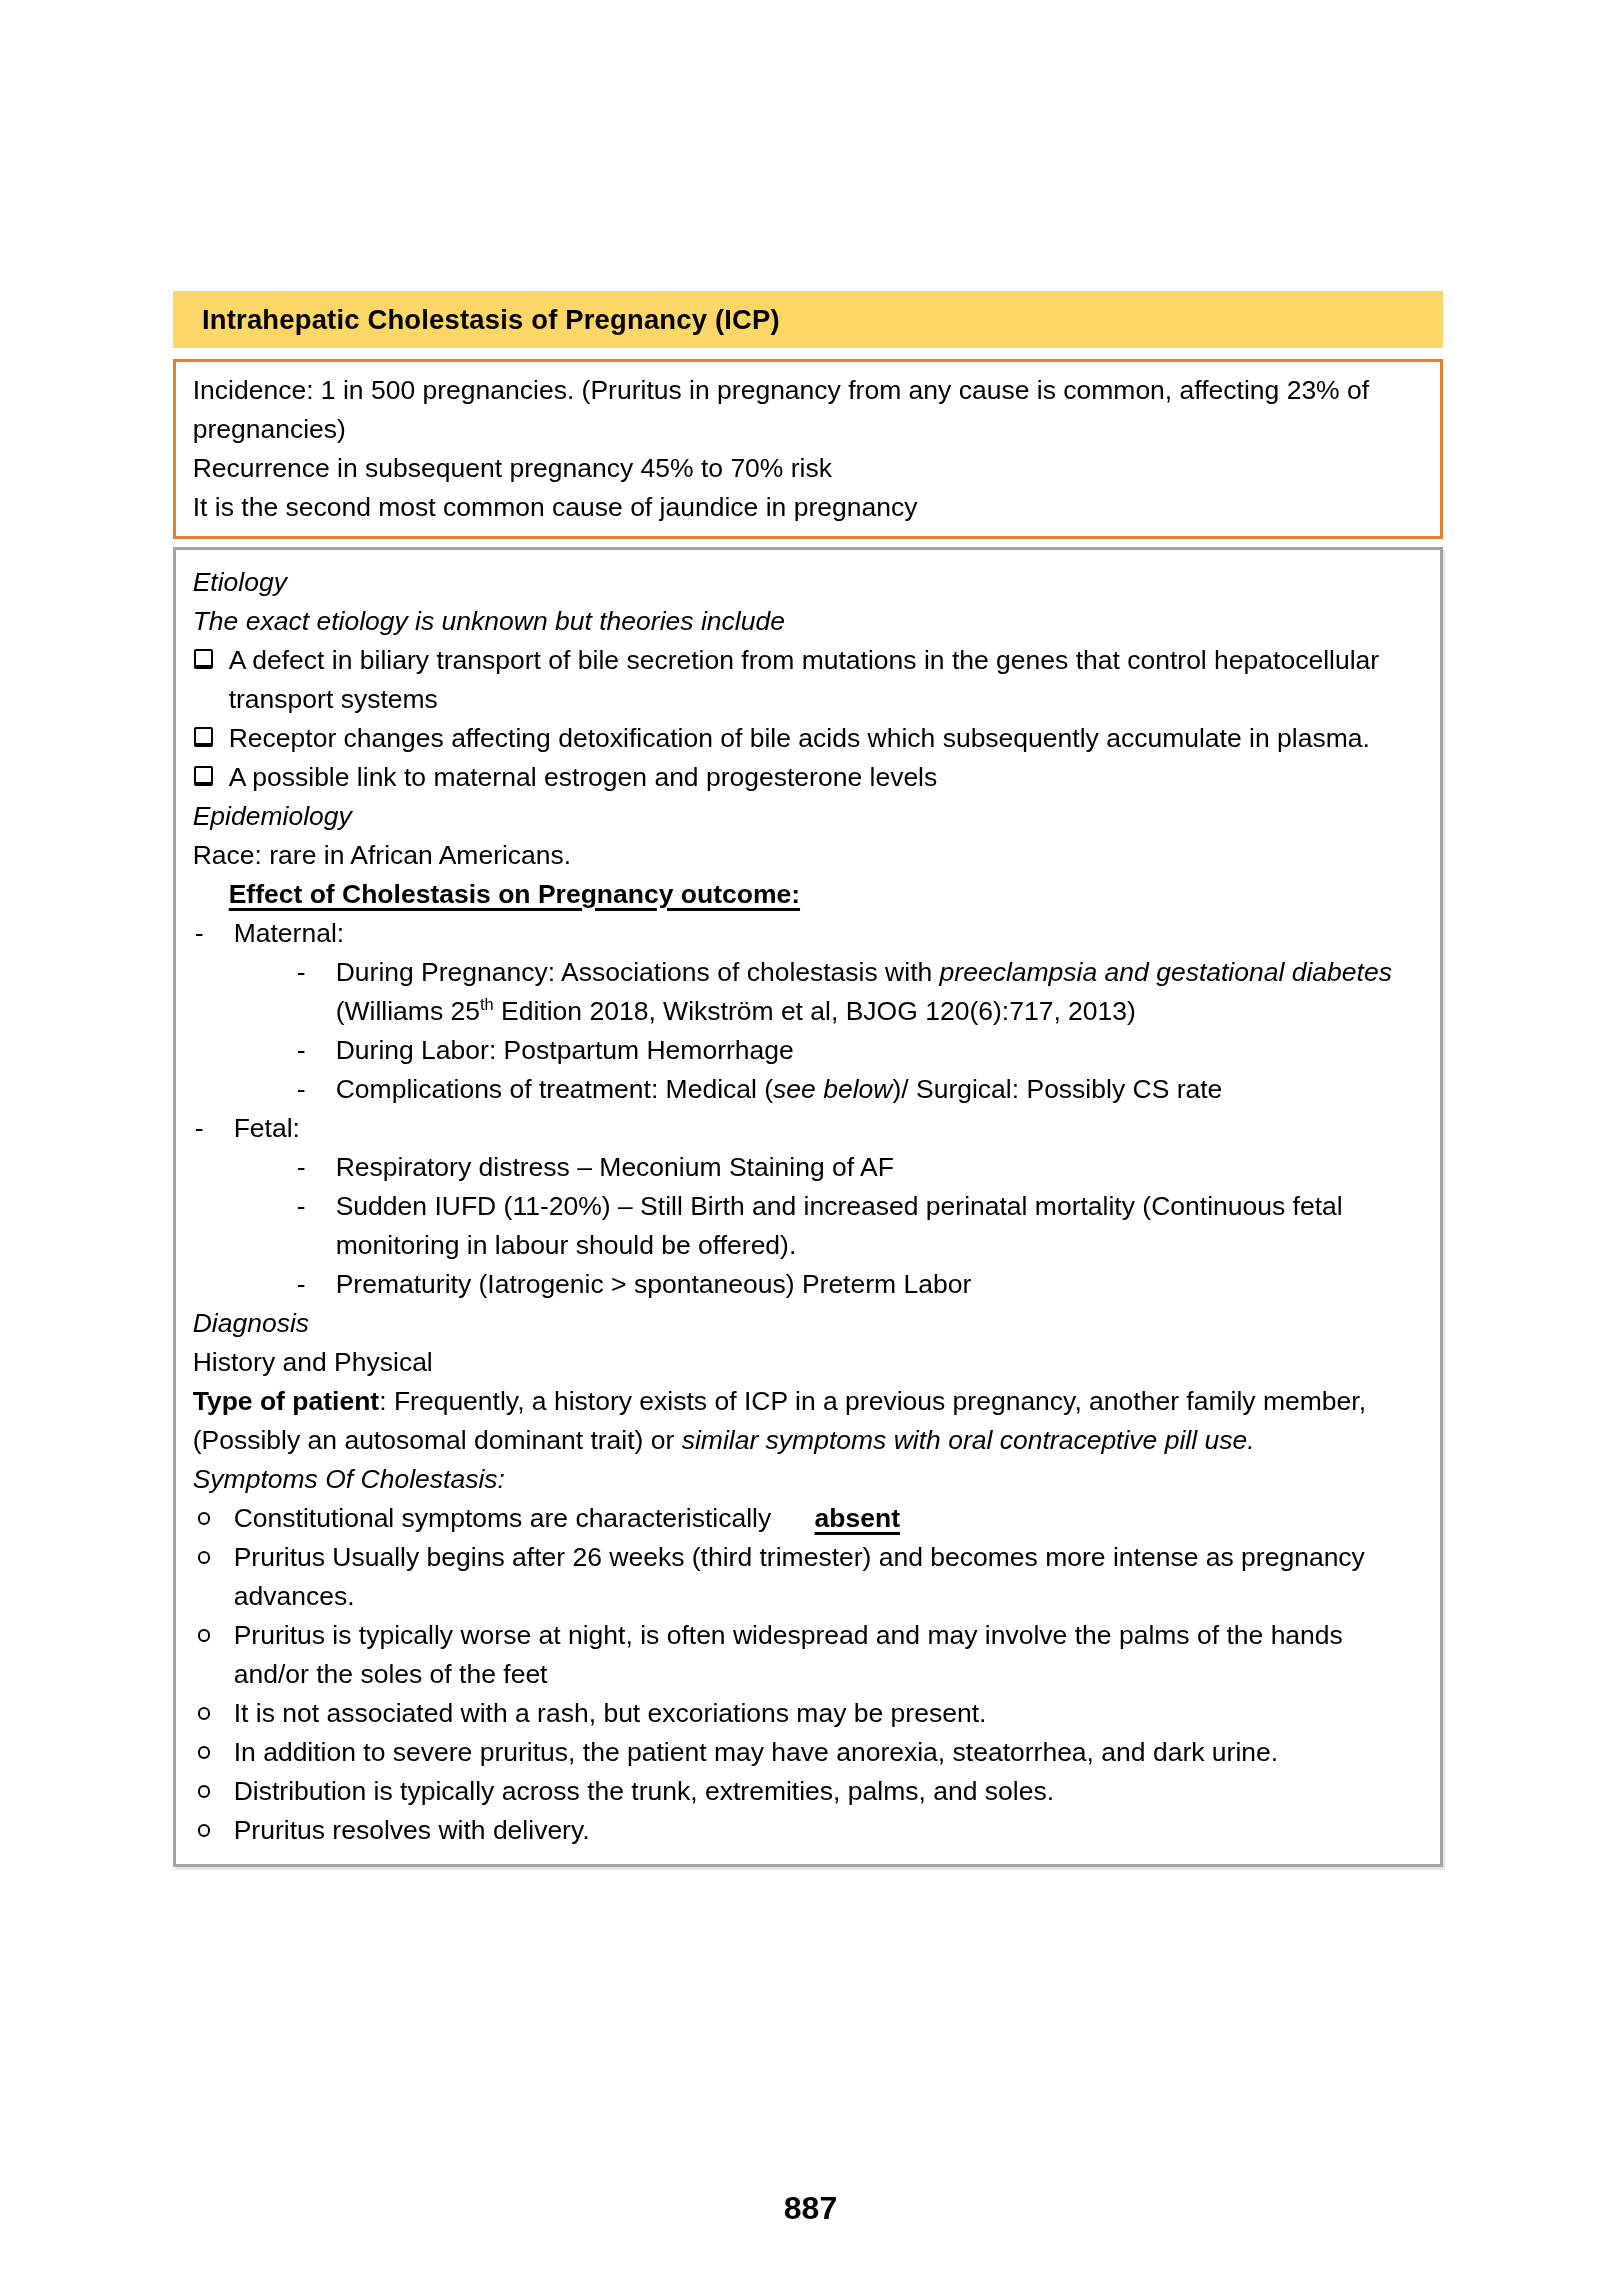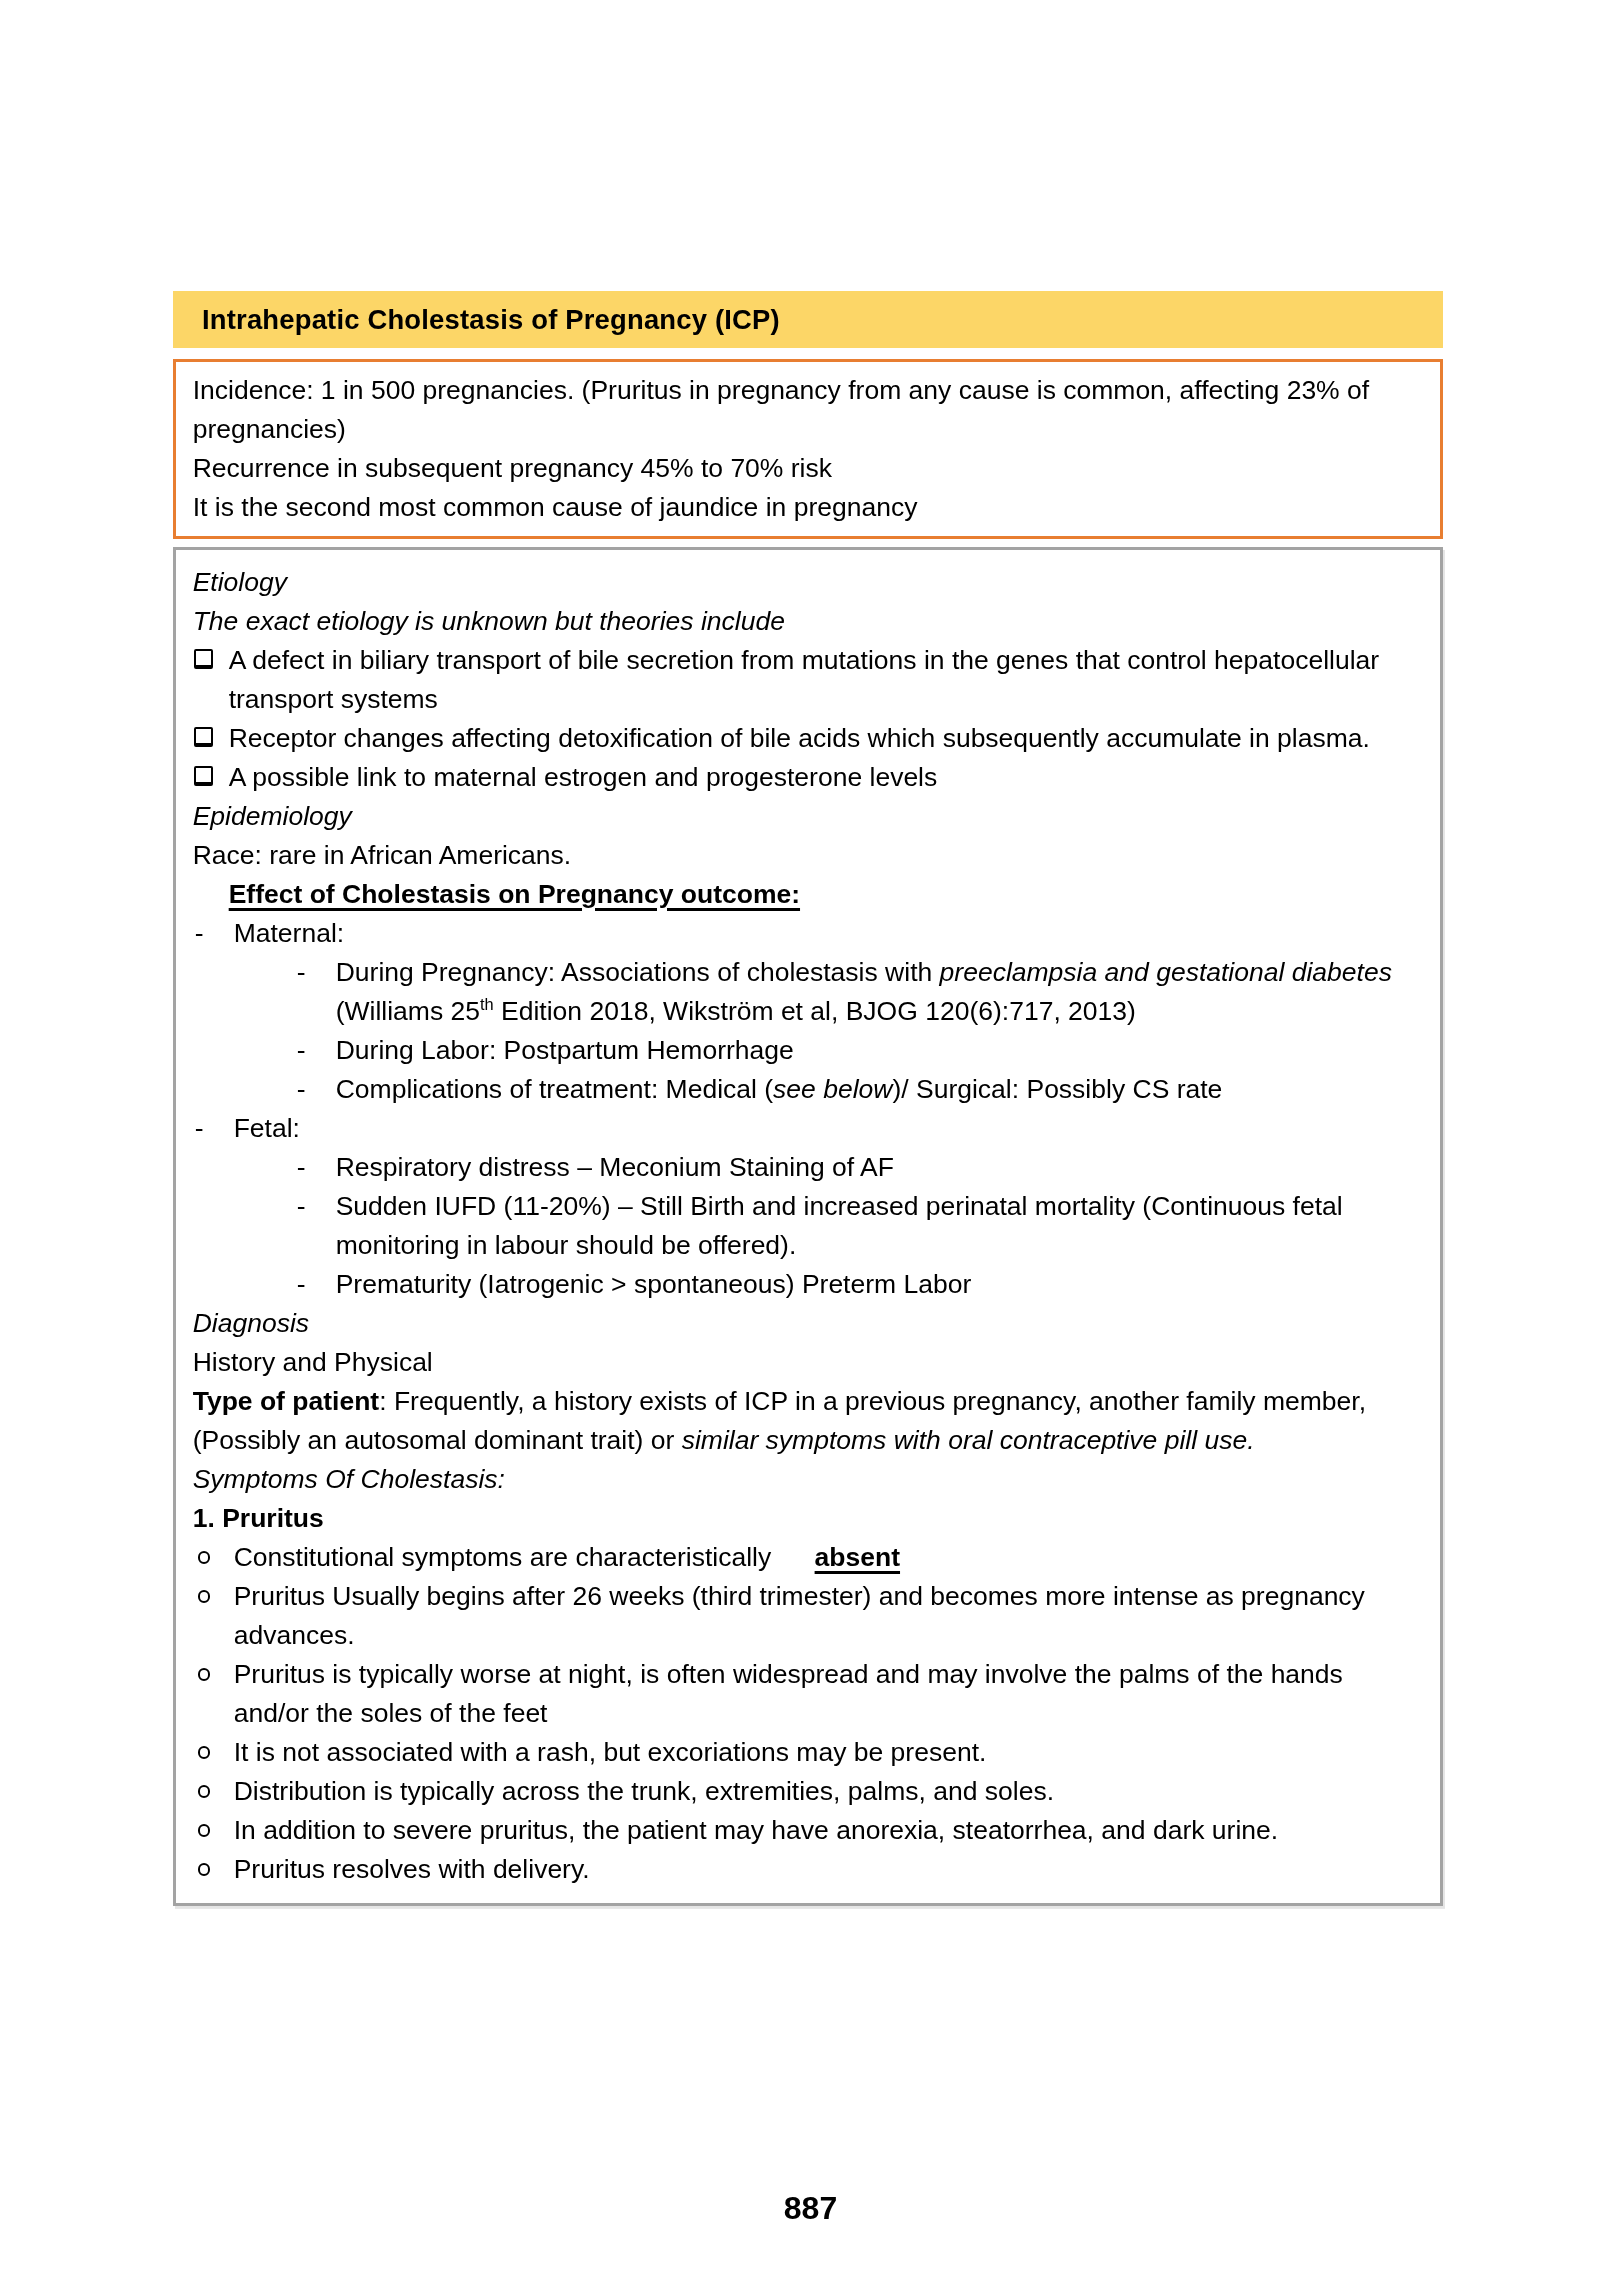--- a/index.html
+++ b/index.html
@@ -100,26 +100,25 @@
       <div class="mline t-dash2"><span class="bullet">-</span><span class="run ">During Labor: Postpartum Hemorrhage</span></div>
       <div class="mline t-dash2"><span class="bullet">-</span><span class="run ">Complications of treatment: Medical (</span><span class="run i">see below</span><span class="run ">)/ Surgical: Possibly CS rate</span></div>
       <div class="mline t-dash1"><span class="bullet">-</span><span class="run ">Fetal:</span></div>
       <div class="mline t-dash2"><span class="bullet">-</span><span class="run ">Respiratory distress – Meconium Staining of AF</span></div>
       <div class="mline t-dash2"><span class="bullet">-</span><span class="run ">Sudden IUFD (11-20%) – Still Birth and increased perinatal mortality (Continuous fetal monitoring in labour should be offered).</span></div>
       <div class="mline t-dash2"><span class="bullet">-</span><span class="run ">Prematurity (Iatrogenic &gt; spontaneous) Preterm Labor</span></div>
       <div class="mline t-plain"><span class="run i">Diagnosis</span></div>
       <div class="mline t-plain"><span class="run ">History and Physical</span></div>
       <div class="mline t-plain"><span class="run b">Type of patient</span><span class="run ">: Frequently, a history exists of ICP in a previous pregnancy, another family member, (Possibly an autosomal dominant trait) or </span><span class="run i">similar symptoms with oral contraceptive pill use.</span></div>
       <div class="mline t-plain"><span class="run i">Symptoms Of Cholestasis:</span></div>
-      <div class="mline t-plain"><span class="run b">1. Pruritus</span></div>
       <div class="mline t-circle"><span class="bullet"></span><span class="run ">Constitutional symptoms are characteristically </span><span class="run bu">absent</span></div>
       <div class="mline t-circle"><span class="bullet"></span><span class="run ">Pruritus Usually begins after 26 weeks (third trimester) and becomes more intense as pregnancy advances.</span></div>
       <div class="mline t-circle"><span class="bullet"></span><span class="run ">Pruritus is typically worse at night, is often widespread and may involve the palms of the hands and/or the soles of the feet</span></div>
       <div class="mline t-circle"><span class="bullet"></span><span class="run ">It is not associated with a rash, but excoriations may be present.</span></div>
+      <div class="mline t-circle"><span class="bullet"></span><span class="run ">In addition to severe pruritus, the patient may have anorexia, steatorrhea, and dark urine.</span></div>
       <div class="mline t-circle"><span class="bullet"></span><span class="run ">Distribution is typically across the trunk, extremities, palms, and soles.</span></div>
-      <div class="mline t-circle"><span class="bullet"></span><span class="run ">In addition to severe pruritus, the patient may have anorexia, steatorrhea, and dark urine.</span></div>
       <div class="mline t-circle"><span class="bullet"></span><span class="run ">Pruritus resolves with delivery.</span></div>
     </div>
 
   <div class="footer">887</div>
 
 </div>
 
 
 </body></html>

